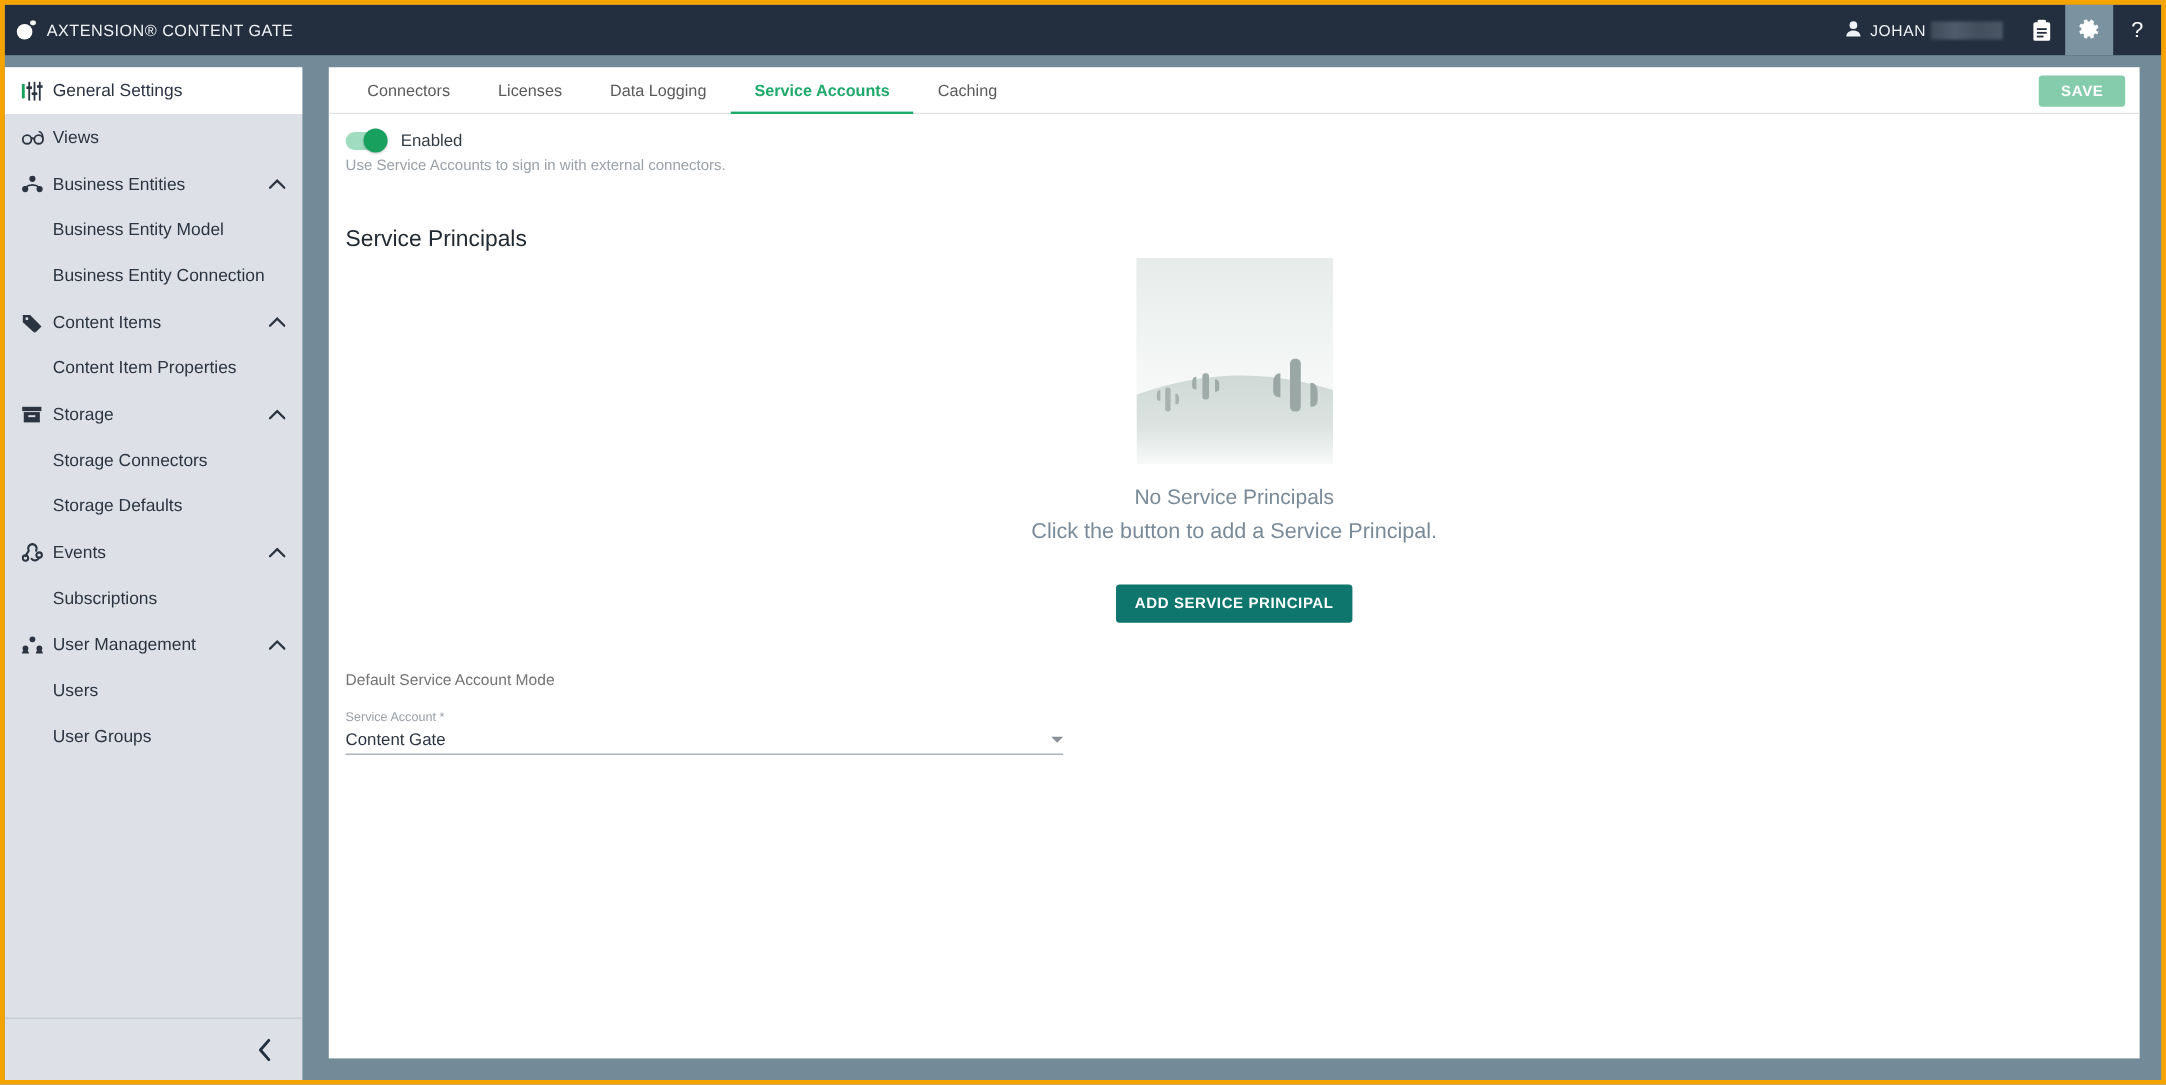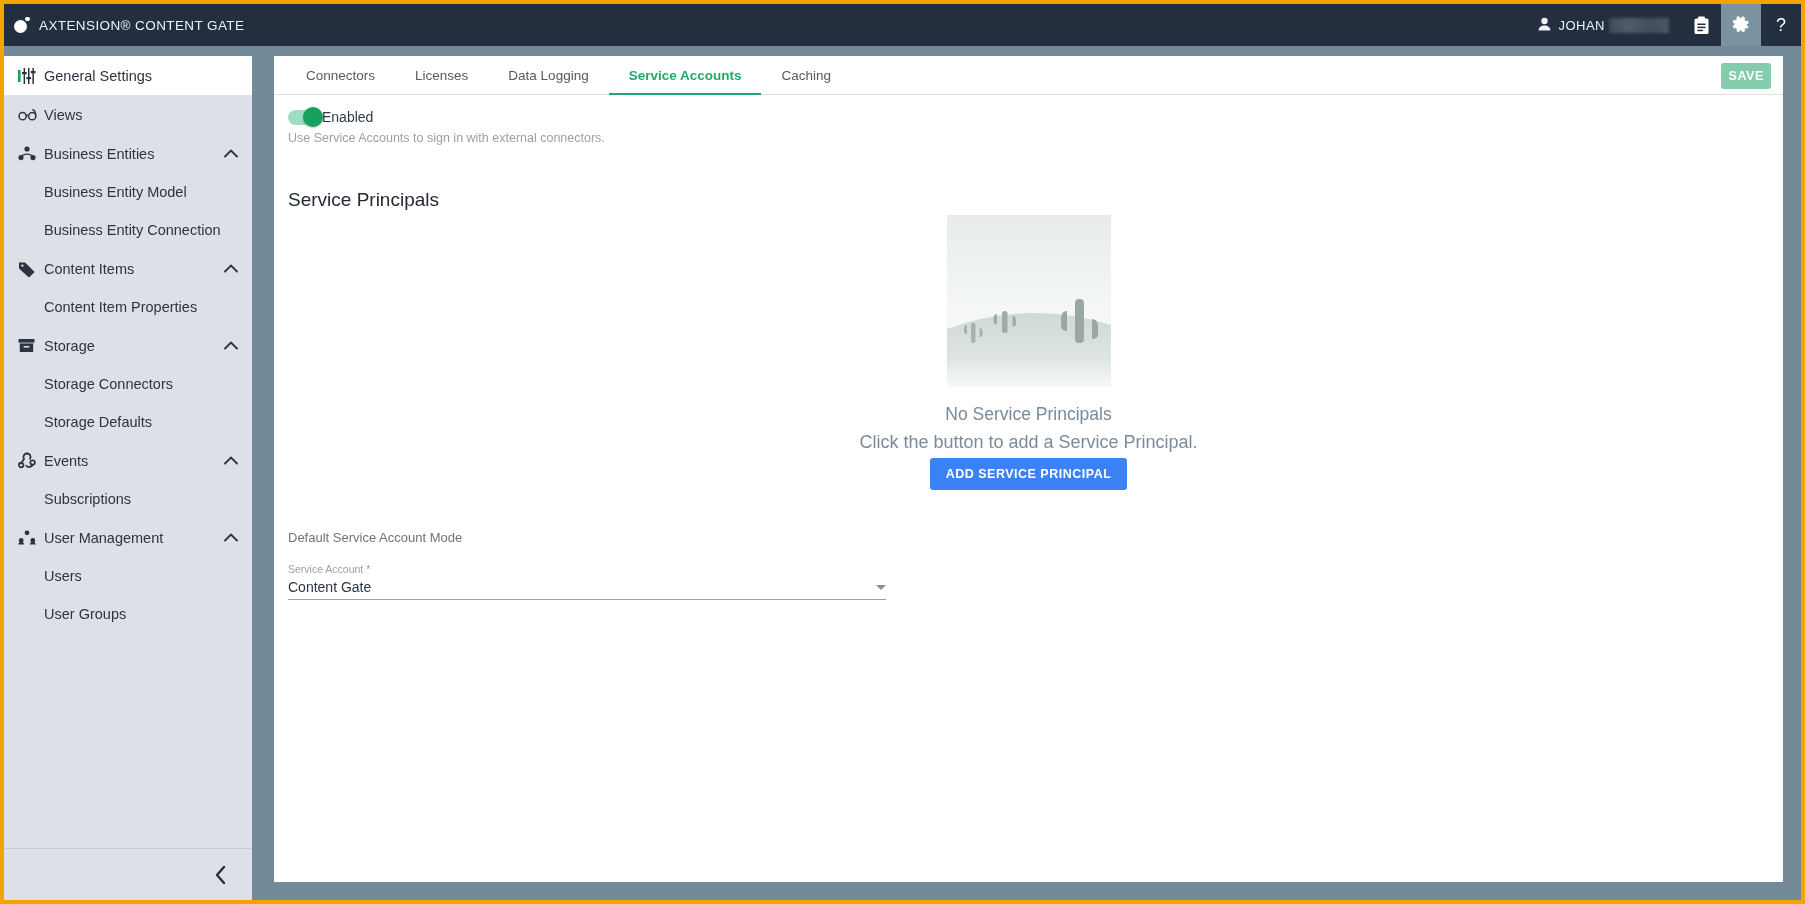--- a/index.html
+++ b/index.html
@@ -121,27 +121,27 @@
   .tab.active { color: #1faa6c; font-weight: 700; }
   .tab.active::after {
     content: ""; position: absolute; left: 0; right: 0; bottom: -1px;
     height: 2.5px; background: #1faa6c;
   }
   .save-btn {
     position: absolute; right: 12px; top: 7px;
     background: #84ccab; color: #ffffff;
     border: none; border-radius: 3px;
     font-size: 12.5px; font-weight: 700; letter-spacing: .6px;
-    padding: 6px 7px; cursor: pointer;
+    padding: 6px 18px; cursor: pointer;
     font-family: "Liberation Sans", sans-serif;
   }
 
   #panel { flex: 1; padding: 14px 0 0 0; overflow: hidden; position: relative; }
 
-  .toggle-row { display: flex; align-items: center; padding-left: 14px; }
+  .toggle-row { display: flex; align-items: center; gap: 12px; padding-left: 14px; }
   .switch {
     width: 34px; height: 15px; border-radius: 8px;
     background: #9fdcc0; position: relative; cursor: pointer;
   }
   .switch .knob {
     position: absolute; right: -1px; top: -2.5px;
     width: 20px; height: 20px; border-radius: 50%;
     background: #18a05f;
     box-shadow: 0 1px 2px rgba(0,0,0,.25);
   }
@@ -166,22 +166,22 @@
     position: relative; overflow: hidden;
   }
   .empty-title {
     margin-top: 17px;
     font-size: 17.5px; color: #7a8a99; font-weight: 400;
   }
   .empty-sub {
     margin-top: 7px; font-size: 18px; color: #7a8a99;
   }
   .add-btn {
-    margin-top: 5px;
-    background: #3b82f6; color: #ffffff;
+    margin-top: 34px;
+    background: #0f766e; color: #ffffff;
     border: none; border-radius: 3px;
     font-size: 12.5px; font-weight: 700; letter-spacing: .5px;
     padding: 9px 16px; cursor: pointer;
     font-family: "Liberation Sans", sans-serif;
     text-align: right;
   }
 
   .section-title2 {
     padding-left: 14px; margin-top: 40px;
     font-size: 13px; color: #737373; font-weight: 400;

